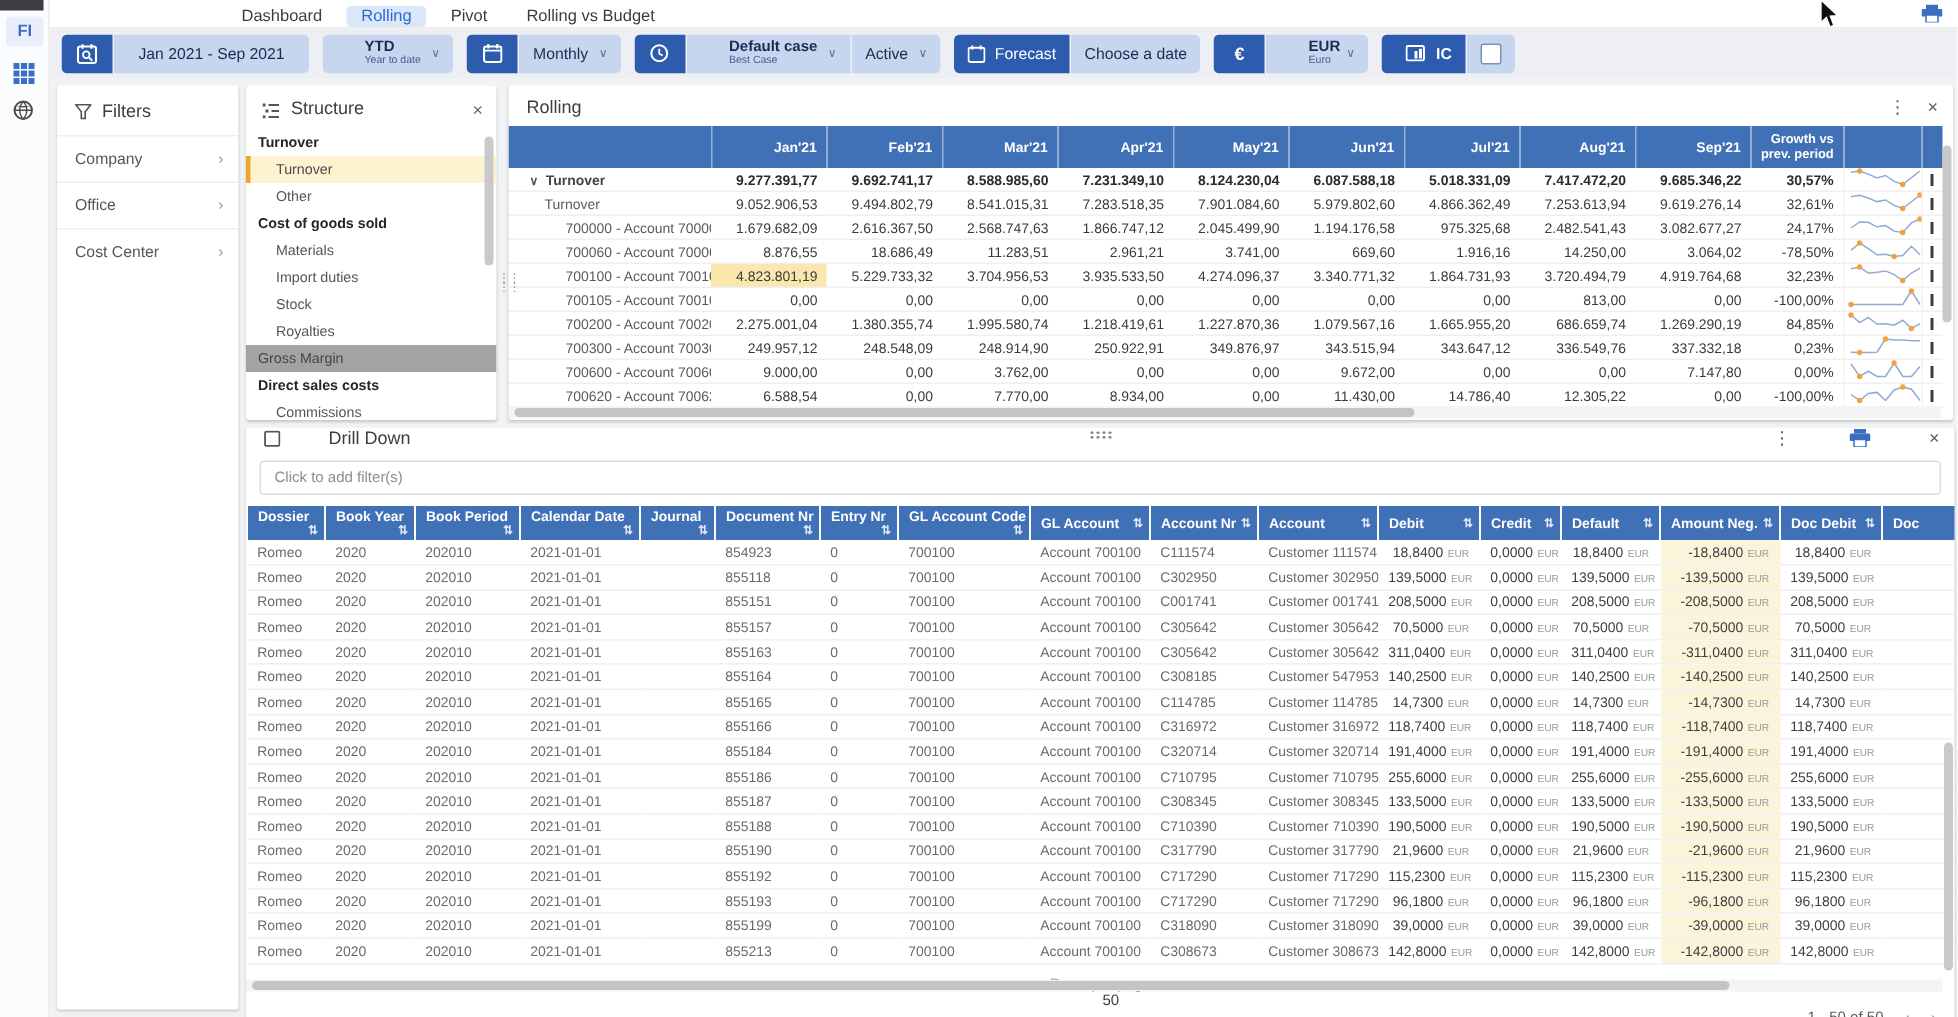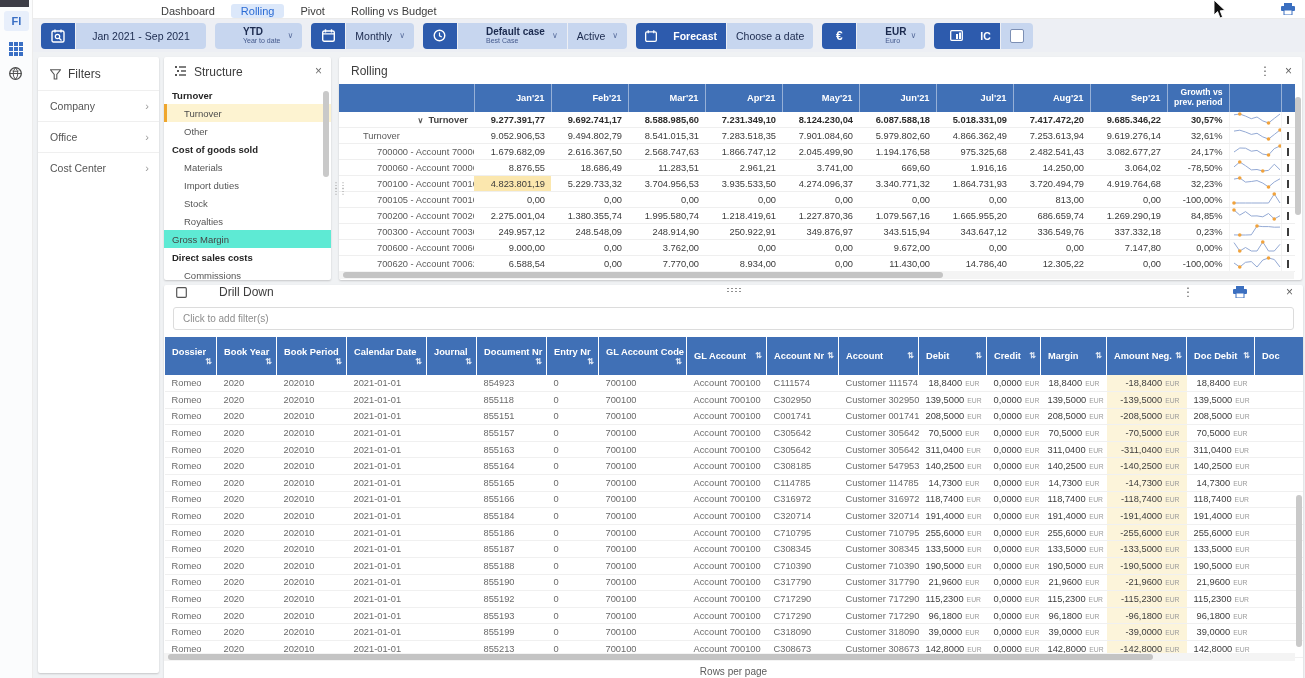--- a/index.html
+++ b/index.html
@@ -24,43 +24,43 @@
   .tgroup { display:flex; gap:1px; border-radius:4px; overflow:hidden; height:26px; }
   .seg { display:flex; align-items:center; justify-content:center; padding:0 9px; }
   .seg.dark { background:#2d5bad; color:#fff; }
   .seg.lite { background:#c7d6ef; color:#1b2a4e; }
   .seg .one { font-size:10.5px; font-weight:500; white-space:nowrap; }
   .seg .two { display:flex; flex-direction:column; line-height:1.05;margin-left:19px; }
   .seg .two .m { font-size:10px; font-weight:600; white-space:nowrap; }
   .seg .two .s { font-size:7px; color:#44598c; white-space:nowrap; }
   .chev-dn { font-size:8px; color:#5a6f9e; margin-left:7px; }
   .seg.icon-seg { width:34px; padding:0; }
-  .forecast-seg { gap:16px; font-size:10.5px; font-weight:700; }
+  .forecast-seg { gap:6px; font-size:10.5px; font-weight:400; }
   .euro-sym { font-size:12px; font-weight:bold; }
   .cbx { width:14px; height:14px; background:#fff; border:1.5px solid #7c8fb4; border-radius:2px; }
 
   
   .main-bg { position:absolute; left:33px; top:52px; width:1272px; height:626px; background:#f0f2f4; }
   .card { position:absolute; background:#fff; border-radius:2px; box-shadow:0 1px 2px rgba(0,0,0,.18); }
 
   
   .filters-card { left:38px; top:57px; width:121px; height:616px; }
   .filters-title { display:flex; align-items:center; gap:7px; padding:10px 10px 9px 12px; font-size:12px; color:#3d3d3d; }
   .filter-item { display:flex; align-items:center; justify-content:space-between; padding:9px 10px 9px 12px; font-size:10.5px; color:#555; border-top:1px solid #efefef; cursor:pointer; }
   .filter-item .chev { color:#9a9a9a; font-size:11px; }
 
   
   .structure-card { left:164px; top:57px; width:167px; height:223px; overflow:hidden; }
-  .structure-head { display:flex; align-items:flex-start; padding:8px 9px 7px 11px; }
+  .structure-head { display:flex; align-items:flex-end; padding:8px 9px 7px 11px; }
   .structure-head .t { font-size:12px; color:#3d3d3d; margin-left:7px; flex:1; }
   .close-x { color:#6d6d6d; font-size:12px; cursor:pointer; line-height:1; }
   .s-group { font-size:9.5px; font-weight:bold; color:#252525; padding:4px 8px 3px 8px; cursor:pointer; }
   .s-item { font-size:9.5px; color:#555; padding:4px 8px 3px 20px; cursor:pointer; }
   .s-item.sel { background:#fdf3d1; border-left:3px solid #efa62e; padding-left:17px; color:#4c4c4c; }
-  .s-total { font-size:9.5px; color:#454545; padding:4px 8px 3px 8px; background:#5eead4; cursor:pointer; }
+  .s-total { font-size:9.5px; color:#454545; padding:4px 8px 3px 8px; background:#a3a3a3; cursor:pointer; }
   .v-scroll { position:absolute; width:6px; border-radius:3px; background:#c9c9c9; }
   .h-scroll-track { position:absolute; height:8px; background:#f4f4f4; }
   .h-scroll-thumb { position:absolute; height:6px; top:1px; border-radius:3px; background:#c4c4c4; }
 
   
   .vhandle { position:absolute; left:332px; top:183px; color:#8f8f8f; font-size:8px; letter-spacing:-1px; line-height:.8; z-index:6; }
   .hhandle { position:absolute; left:50%; top:2px; transform:translateX(-50%); width:16px; height:6px;
              background-image:radial-gradient(#8f8f8f 1px, transparent 1.2px); background-size:4px 3px; }
 
   
@@ -72,35 +72,35 @@
   table { border-collapse:collapse; table-layout:fixed; }
   .rtable { width:956px; }
   .rtable th { background:#4070b6; color:#fff; font-size:9.3px; font-weight:bold; height:28px; padding:0 6px; text-align:right; }
   .rtable th.mon { border-left:1px solid rgba(255,255,255,.45); }
   .rtable th.growth { font-size:8.6px; line-height:1.15; }
   .rtable td { font-size:9.3px; color:#3a3a3a; height:15.4px; padding:0 6px; border-bottom:1px solid #efefef; white-space:nowrap; overflow:hidden; }
   .rtable td.num { text-align:right; }
   .rtable td.num.b, .rtable td.growth.b { font-weight:bold; color:#2c2c2c; }
   .rtable td.lbl { color:#444; }
   .rtable td.lbl .caret { font-size:8px; color:#555; margin-right:5px; }
-  .rtable td.lbl.l0 { font-weight:bold; padding-left:2px;text-align:right; }
+  .rtable td.lbl.l0 { font-weight:bold; padding-left:14px; }
   .rtable td.lbl.l1 { padding-left:24px; color:#5a5a5a; }
   .rtable td.lbl.l2 { padding-left:38px; color:#5a5a5a; }
   .rtable td.sel-cell { background:#fbe7ae; }
   .rtable td.growth { text-align:right; }
   .rtable td.sparkcell, .rtable td.barcell { padding:0 2px; border-left:1px solid #f3f3f3; }
   .minibar { width:2px; height:8px; background:#3c3c3c; margin-left:3px; }
 
   
   .drill-card { left:164px; top:285px; width:1139px; height:400px; overflow:hidden; }
   .drill-filter-wrap { padding:2px 9px 7px 9px; }
   .drill-filter { width:100%; height:23px; border:1px solid #dcdcdc; border-radius:3px; font-size:10px; color:#555; padding:0 9px; font-family:"Liberation Sans", sans-serif; outline:none; }
   .drill-filter::placeholder { color:#8d8d8d; }
   .dtable { width:1260px; }
-  .dtable th { background:#4070b6; color:#fff; font-size:9.3px; font-weight:bold; height:38px; padding:0 4px 0 7px; text-align:left; white-space:nowrap; overflow:hidden; border-left:1px solid rgba(255,255,255,.4); }
+  .dtable th { background:#4070b6; color:#fff; font-size:9.3px; font-weight:bold; height:23px; padding:0 4px 0 7px; text-align:left; white-space:nowrap; overflow:hidden; border-left:1px solid rgba(255,255,255,.4); }
   .dtable th .sort { float:right; font-size:8px; opacity:.85; margin-left:3px; }
   .dtable td { font-size:9.3px; color:#6a6a6a; height:16.6px; padding:0 7px; border-bottom:1px solid #f0f0f0; white-space:nowrap; overflow:hidden; }
   .dtable td.r { text-align:right; color:#3d3d3d; }
   .dtable td.hl { background:#fcf4da; }
   .eur { font-size:6.8px; color:#9a9a9a; margin-left:3px; }
   .drill-footer { display:flex; align-items:center; padding:8px 12px 0 12px; font-size:10px; color:#5c5c5c;flex-direction:column; }
   .drill-footer .right { margin-left:auto; display:flex; align-items:center; gap:14px; }
   .pg-arrow { color:#9c9c9c; font-size:11px; cursor:pointer; }
 
   .cursor { position:absolute; left:1213px; top:0px; z-index:99; }
@@ -227,21 +227,21 @@
     <div class="seg lite" style="width:68px; justify-content:flex-start;">
       <span class="two">
         <span class="m">EUR</span>
         <span class="s">Euro</span>
       </span>
       <span class="chev-dn" style="margin-left:auto;">∨</span>
     </div>
   </div>
 
   <div class="tgroup">
-    <div class="seg dark" style="gap:17px;padding-left:16px;">
+    <div class="seg dark" style="gap:7px;padding-left:16px;">
       <svg width="13" height="11" viewBox="0 0 13 11">
         <rect x="0.7" y="0.7" width="11.6" height="9.6" rx="1" fill="none" stroke="#fff" stroke-width="1.3"></rect>
         <rect x="6" y="4" width="2" height="5" fill="#fff"></rect>
         <rect x="9" y="2.5" width="2" height="6.5" fill="#fff"></rect>
       </svg>
       <span style="font-size:10.5px; font-weight:600;">IC</span>
     </div>
     <div class="seg lite">
       <span class="cbx"></span>
     </div>
@@ -608,21 +608,21 @@
           <th><span>Calendar Date</span><span class="sort">⇅</span></th>
           <th><span>Journal</span><span class="sort">⇅</span></th>
           <th><span>Document Nr</span><span class="sort">⇅</span></th>
           <th><span>Entry Nr</span><span class="sort">⇅</span></th>
           <th><span>GL Account Code</span><span class="sort">⇅</span></th>
           <th><span>GL Account</span><span class="sort">⇅</span></th>
           <th><span>Account Nr</span><span class="sort">⇅</span></th>
           <th><span>Account</span><span class="sort">⇅</span></th>
           <th><span>Debit</span><span class="sort">⇅</span></th>
           <th><span>Credit</span><span class="sort">⇅</span></th>
-          <th><span>Margin</span><span class="sort">⇅</span></th>
+          <th><span>Default</span><span class="sort">⇅</span></th>
           <th><span>Amount Neg.</span><span class="sort">⇅</span></th>
           <th><span>Doc Debit</span><span class="sort">⇅</span></th>
           <th><span>Doc</span></th>
         </tr>
       </thead>
       <tbody>
         <tr>
           <td>Romeo</td>
           <td>2020</td>
           <td>202010</td>

